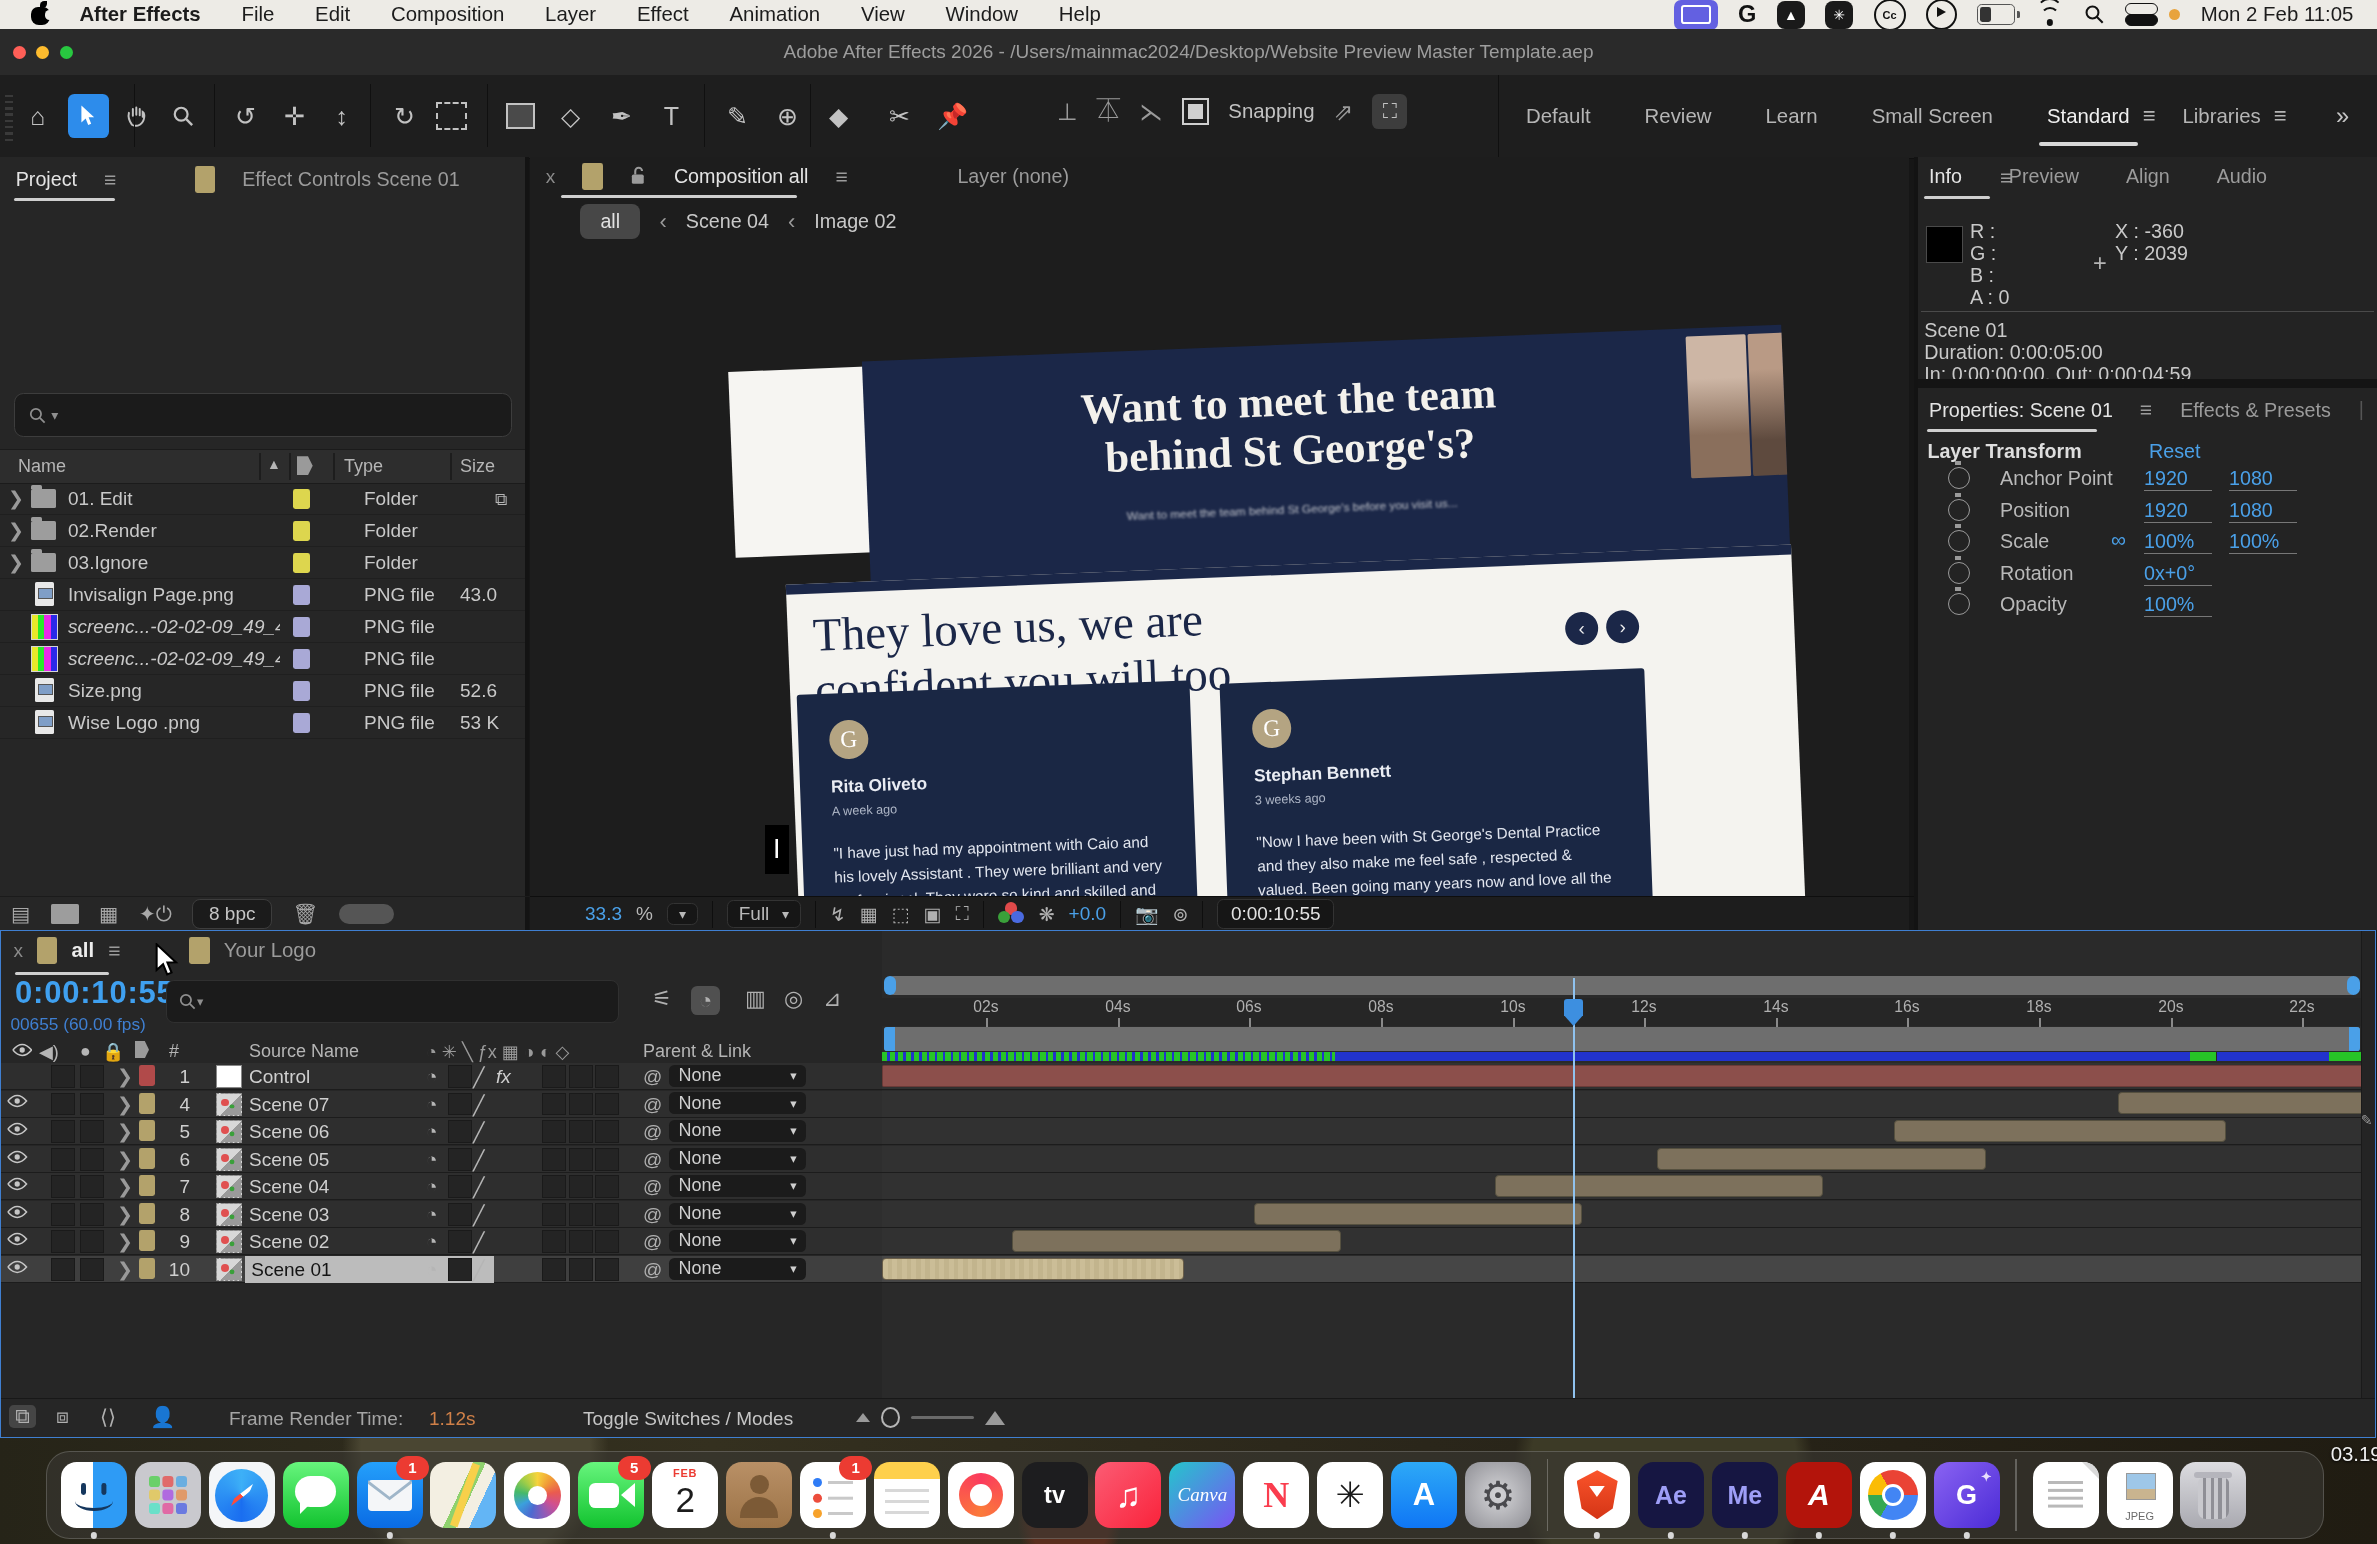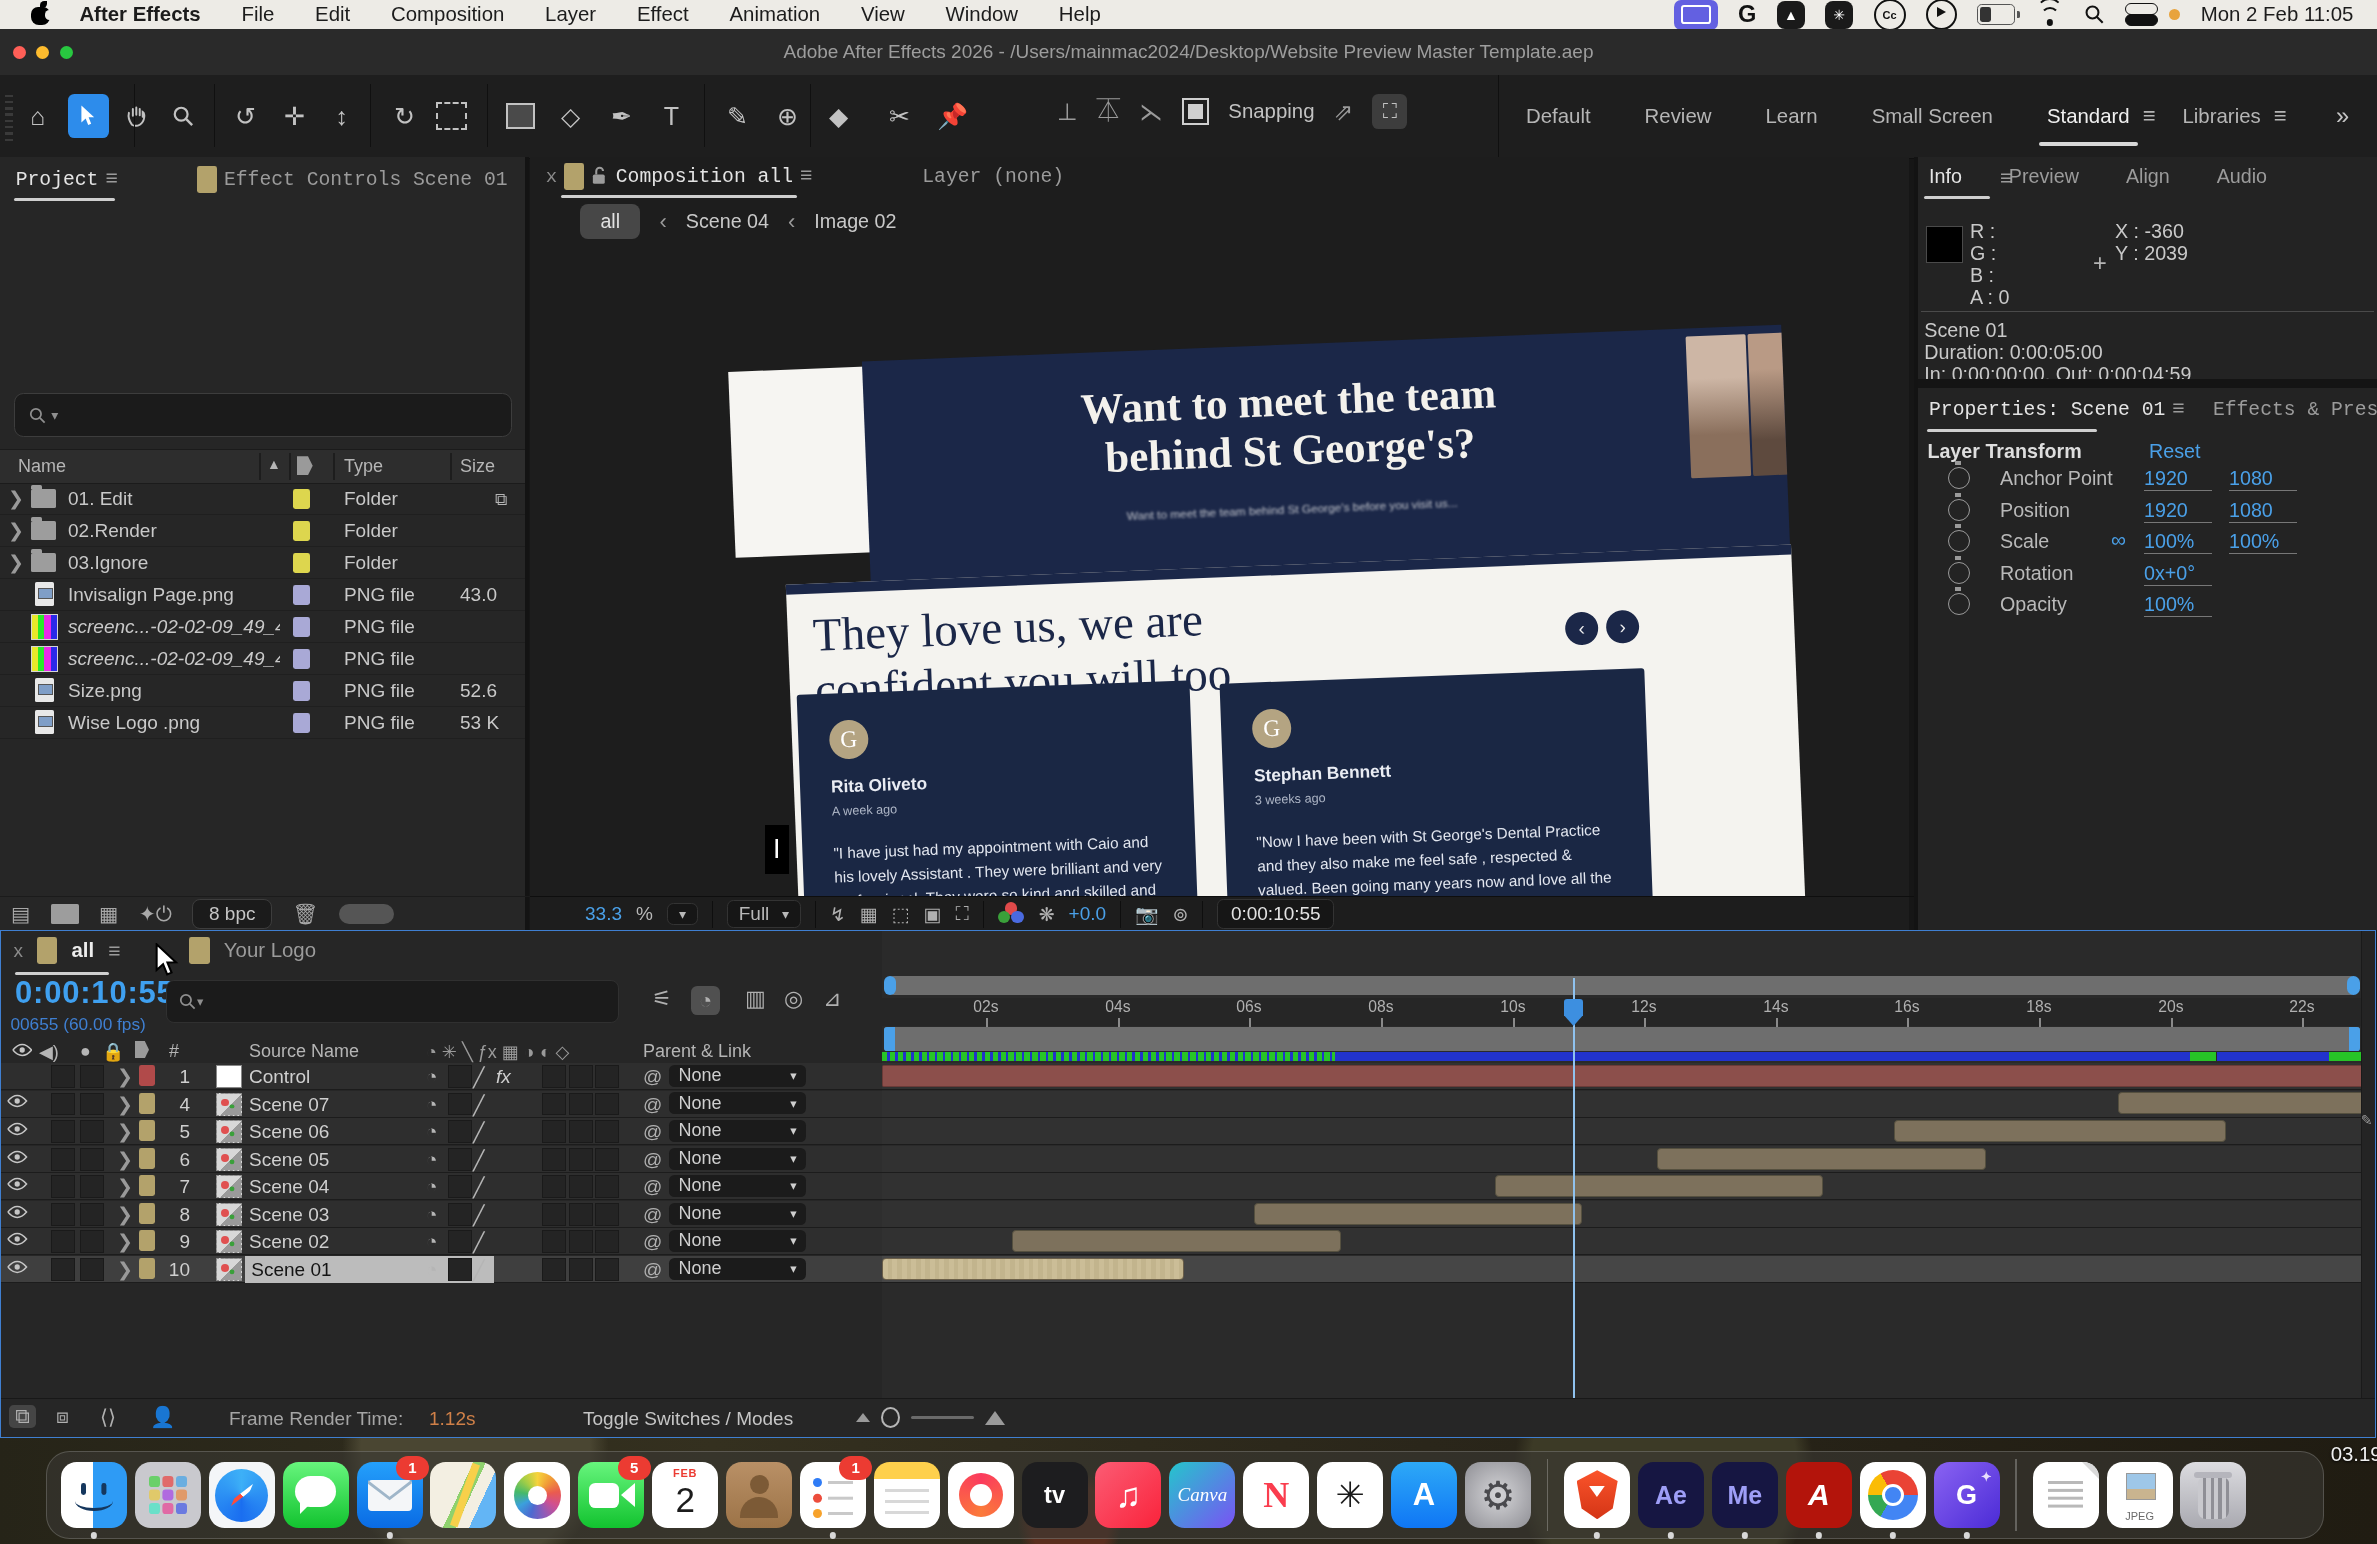--- a/index.html
+++ b/index.html
@@ -51,21 +51,21 @@
   .snap-box:after{content:"";position:absolute;left:3.9px;top:3.9px;right:3.9px;bottom:3.9px;background:#cfcfcf;}
   .axis-ic{font-size:23.6px;color:#9a9a9a;}
   .boxed{width:35px;height:35px;background:#3d3d3d;border-radius:6.3px;display:flex;align-items:center;justify-content:center;font-size:20.4px;}
   #workspaces{position:absolute;left:1498px;top:0;height:82px;right:0;background:#1e1e1e;border-left:0.8px solid #101010;display:flex;align-items:center;gap:0;}
   .ws{padding:0 27px;font-size:20.4px;color:#b5b5b5;height:100%;display:flex;align-items:center;position:relative;white-space:nowrap;}
   .ws.active{color:#f0f0f0;}
   .ws.active:after{content:"";position:absolute;left:19px;right:19px;bottom:11px;height:3.9px;background:#d8d8d8;border-radius:2.4px;}
   .ws-menu{color:#b5b5b5;font-size:22px;margin-left:-14px;}
   .ws-more{margin-left:auto;padding-right:28px;font-size:23.6px;color:#c5c5c5;}
   
-  .ptab{font-size:19.7px;color:#9b9b9b;display:flex;align-items:center;gap:7px;white-space:nowrap;font-family:Liberation Mono, monospace;}
+  .ptab{font-size:19.7px;color:#9b9b9b;display:flex;align-items:center;gap:27px;white-space:nowrap;}
   .ptab .ul{position:relative;color:#e4e4e4;}
   .swatch{width:20.4px;height:27px;background:#b3a26b;border-radius:2.4px;display:inline-block;}
   .hamb{font-size:21px;color:#9b9b9b;}
   .closex{font-size:19px;color:#8a8a8a;}
   .tab-underline{position:absolute;height:3.1px;background:#cfcfcf;border-radius:1.6px;}
   
   #project{position:absolute;left:0;top:157px;width:525px;height:773px;background:#262626;border-right:4.7px solid #131313;}
   #proj-search{position:absolute;left:14px;top:236px;width:483px;height:42px;background:#1b1b1b;border:1.6px solid #3d3d3d;border-radius:9.4px;color:#8f8f8f;font-size:20.4px;display:flex;align-items:center;padding-left:12.6px;gap:4.7px;}
   #proj-head{position:absolute;left:0;top:292px;width:525px;height:33px;background:#2d2d2d;border-top:0.8px solid #1b1b1b;border-bottom:0.8px solid #1b1b1b;font-size:18px;color:#b5b5b5;}
   .col-sep{position:absolute;top:3.1px;width:1.6px;height:27px;background:#1d1d1d;}
@@ -74,21 +74,21 @@
   .prow .chev{position:absolute;left:7.9px;top:3.9px;color:#9a9a9a;font-size:19px;}
   .prow .ficon{position:absolute;left:31px;top:5.5px;width:25px;height:19px;background:#9d9d9d;border-radius:1.6px;}
   .prow .ficon:before{content:"";position:absolute;left:0;top:-3.9px;width:11px;height:3.9px;background:#9d9d9d;border-radius:1.6px 1.6px 0 0;}
   .prow .doc{position:absolute;left:35px;top:3.1px;width:19px;height:23.6px;background:#e8e8e8;border-radius:1.6px;}
   .prow .doc:after{content:"";position:absolute;left:3.1px;top:5.5px;width:12.6px;height:9.4px;background:#7f9ec7;border:0.8px solid #555;}
   .prow .bars{position:absolute;left:31px;top:3.1px;width:25px;height:23.6px;border:1.6px solid #d5d5d5;
     background:linear-gradient(90deg,#e8e82a 0 25%,#2ae82a 25% 50%,#e82ae8 50% 75%,#2a2ae8 75% 100%);}
   .prow .nm{position:absolute;left:68px;top:4.7px;width:212px;overflow:hidden;white-space:nowrap;}
   .prow .nm.it{font-style:italic;}
   .prow .lbl{position:absolute;left:293px;top:5.5px;width:17.3px;height:20.4px;border-radius:2.4px;}
-  .prow .tp{position:absolute;left:344px;top:4.7px;}
+  .prow .tp{position:absolute;left:364px;top:4.7px;}
   .prow .sz{position:absolute;left:460px;top:4.7px;width:60px;overflow:hidden;white-space:nowrap;}
   .prow .hier{position:absolute;left:495px;top:6.3px;color:#b5b5b5;font-size:17.3px;}
   #proj-foot{position:absolute;left:0;top:739px;width:525px;height:34px;border-top:0.8px solid #1b1b1b;display:flex;align-items:center;gap:20.4px;padding-left:11px;color:#a8a8a8;font-size:20.4px;}
   .bpc{background:#1b1b1b;border:1.6px solid #3d3d3d;border-radius:7.9px;font-size:19px;color:#c5c5c5;padding:3.1px 15.7px;}
   .pill{width:55px;height:20.4px;background:#555;border-radius:10.2px;}
   
   #viewer{position:absolute;left:530px;top:157px;width:1379px;height:773px;background:#1d1d1d;}
   #viewer .tabs{position:absolute;left:0;top:0;width:100%;height:39px;display:flex;align-items:center;gap:15.7px;padding-left:15.7px;}
   #crumbs{position:absolute;left:0;top:44px;width:100%;height:41px;display:flex;align-items:center;gap:19px;padding-left:50px;font-size:19.7px;color:#c9c9c9;}
   .crumb-chip{background:#474747;border-radius:7.9px;padding:6.3px 20.4px;color:#e2e2e2;}

